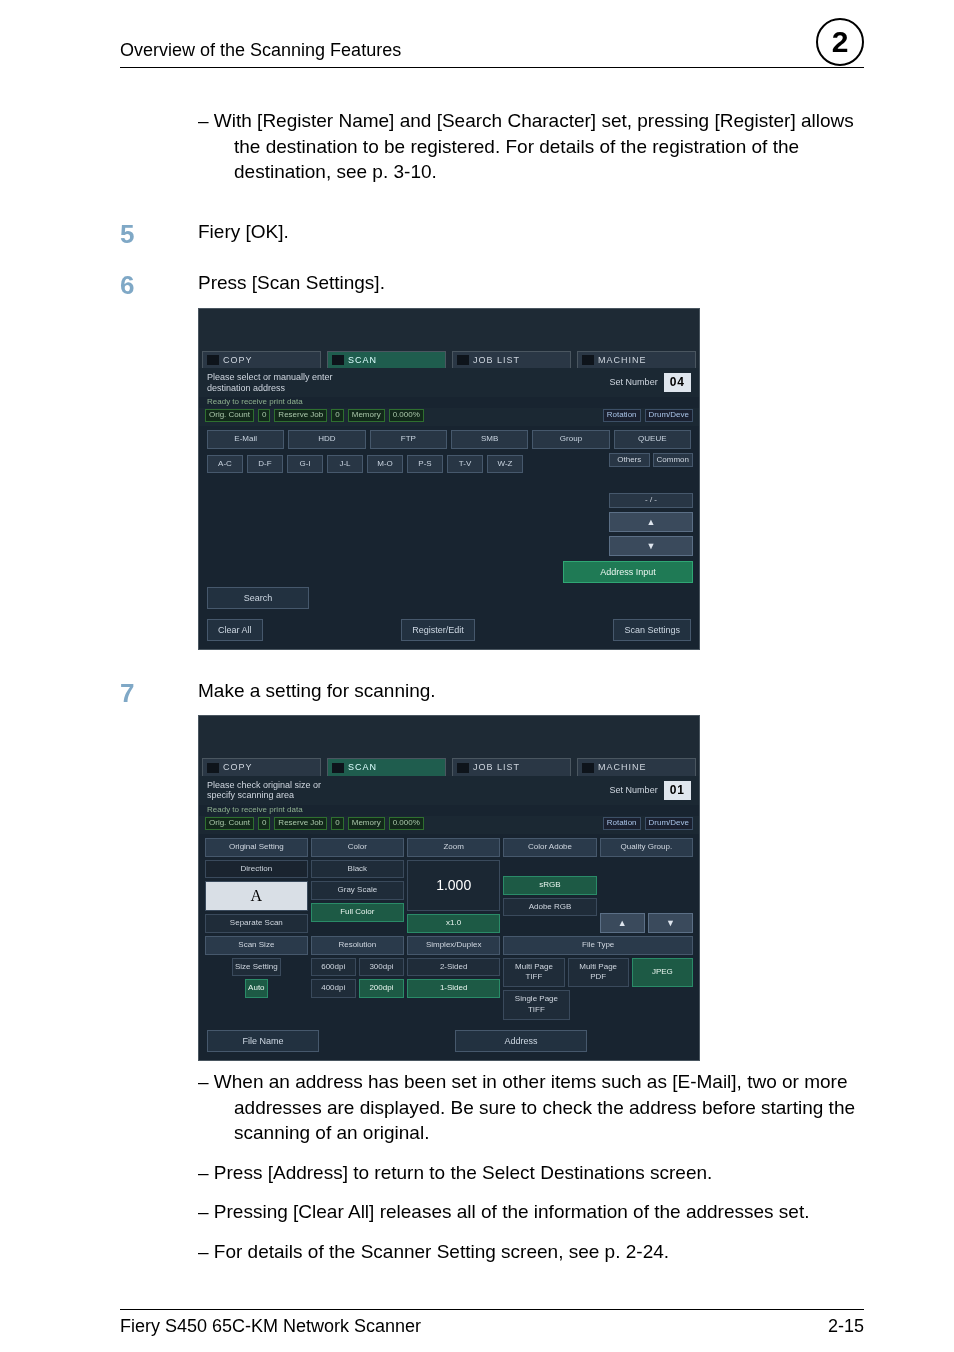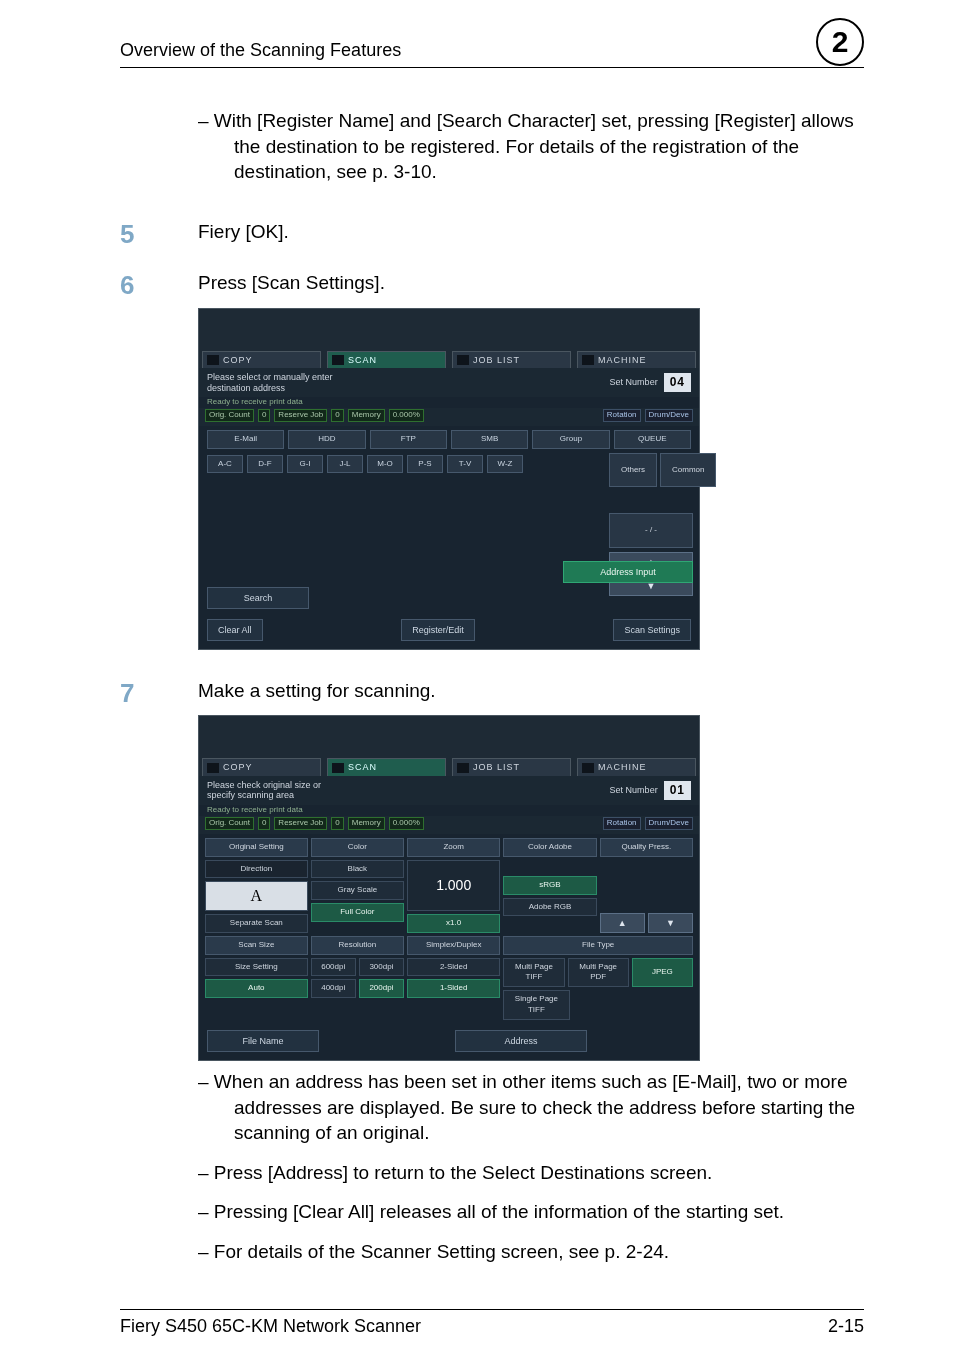--- a/index.html
+++ b/index.html
@@ -170,21 +170,21 @@
     display:flex; flex-direction:column; gap:4px;
     position:absolute; right:6px; width:84px;
   }
   .listbody {
     position: relative;
     padding: 2px 8px 8px 8px;
     min-height: 150px;
   }
   .pill {
     background:#283645; border:1px solid #46586c;
-    font-size:8px; padding:11px; text-align:center;
+    font-size:8px; padding:1px; text-align:center;
   }
   .arrow {
     background:#3a4a5c; border:1px solid #5b6f86;
     height:18px; display:flex; align-items:center; justify-content:center;
     color:#dfe6ee;
   }
   .greenbtn {
     background:#1f7a55; border:1px solid #2fa774;
     color:#eaf6f0; padding:4px; text-align:center; font-size:9px;
     width:120px;
@@ -376,21 +376,21 @@
             <span style="flex:1"></span>
             <span class="sr-cell alt">Rotation</span>
             <span class="sr-cell alt">Drum/Deve</span>
           </div>
 
           <div class="grid6" style="grid-template-columns: 1.1fr 1fr 1fr 1fr 1fr;">
             <div class="ghead">Original Setting</div>
             <div class="ghead">Color</div>
             <div class="ghead">Zoom</div>
             <div class="ghead">Color Adobe</div>
-            <div class="ghead">Quality Press.</div>
+            <div class="ghead">Quality Group.</div>
 
             <div style="display:flex;flex-direction:column;gap:3px;">
               <div class="gcell dark">Direction</div>
               <div class="gcell A">A</div>
               <div class="gcell">Separate Scan</div>
             </div>
             <div style="display:flex;flex-direction:column;gap:3px;">
               <div class="gcell">Black</div>
               <div class="gcell">Gray Scale</div>
               <div class="gcell green">Full Color</div>
@@ -408,21 +408,21 @@
                 <div class="arrow">▲</div>
                 <div class="arrow">▼</div>
               </div>
             </div>
 
             <div class="ghead">Scan Size</div>
             <div class="ghead">Resolution</div>
             <div class="ghead">Simplex/Duplex</div>
             <div class="ghead" style="grid-column: span 2;">File Type</div>
 
-            <div style="display:flex;flex-direction:column;gap:3px;">
+            <div style="display:flex;flex-direction:column;gap:3px;align-items:center;">
               <div class="gcell">Size Setting</div>
               <div class="gcell green">Auto</div>
             </div>
             <div style="display:flex;flex-direction:column;gap:3px;">
               <div class="twocol">
                 <div class="gcell">600dpi</div>
                 <div class="gcell">300dpi</div>
               </div>
               <div class="twocol">
                 <div class="gcell">400dpi</div>
@@ -449,21 +449,21 @@
           <div class="bottomrow" style="justify-content:flex-start; gap:32px;">
             <div class="obtn" style="width:90px">File Name</div>
             <div style="flex:1; display:flex; justify-content:center;">
               <div class="obtn" style="width:110px">Address</div>
             </div>
           </div>
         </div>
 
         <p class="para indent-dash">–   When an address has been set in other items such as [E-Mail], two or more addresses are displayed. Be sure to check the address before starting the scanning of an original.</p>
         <p class="para indent-dash">–   Press [Address] to return to the Select Destinations screen.</p>
-        <p class="para indent-dash">–   Pressing [Clear All] releases all of the information of the starting set.</p>
+        <p class="para indent-dash">–   Pressing [Clear All] releases all of the information of the addresses set.</p>
         <p class="para indent-dash">–   For details of the Scanner Setting screen, see p. 2-24.</p>
       </div>
     </div>
   </div>
 
   <div class="footer">
     <div>Fiery S450 65C-KM Network Scanner</div>
     <div>2-15</div>
   </div>
 </div>

